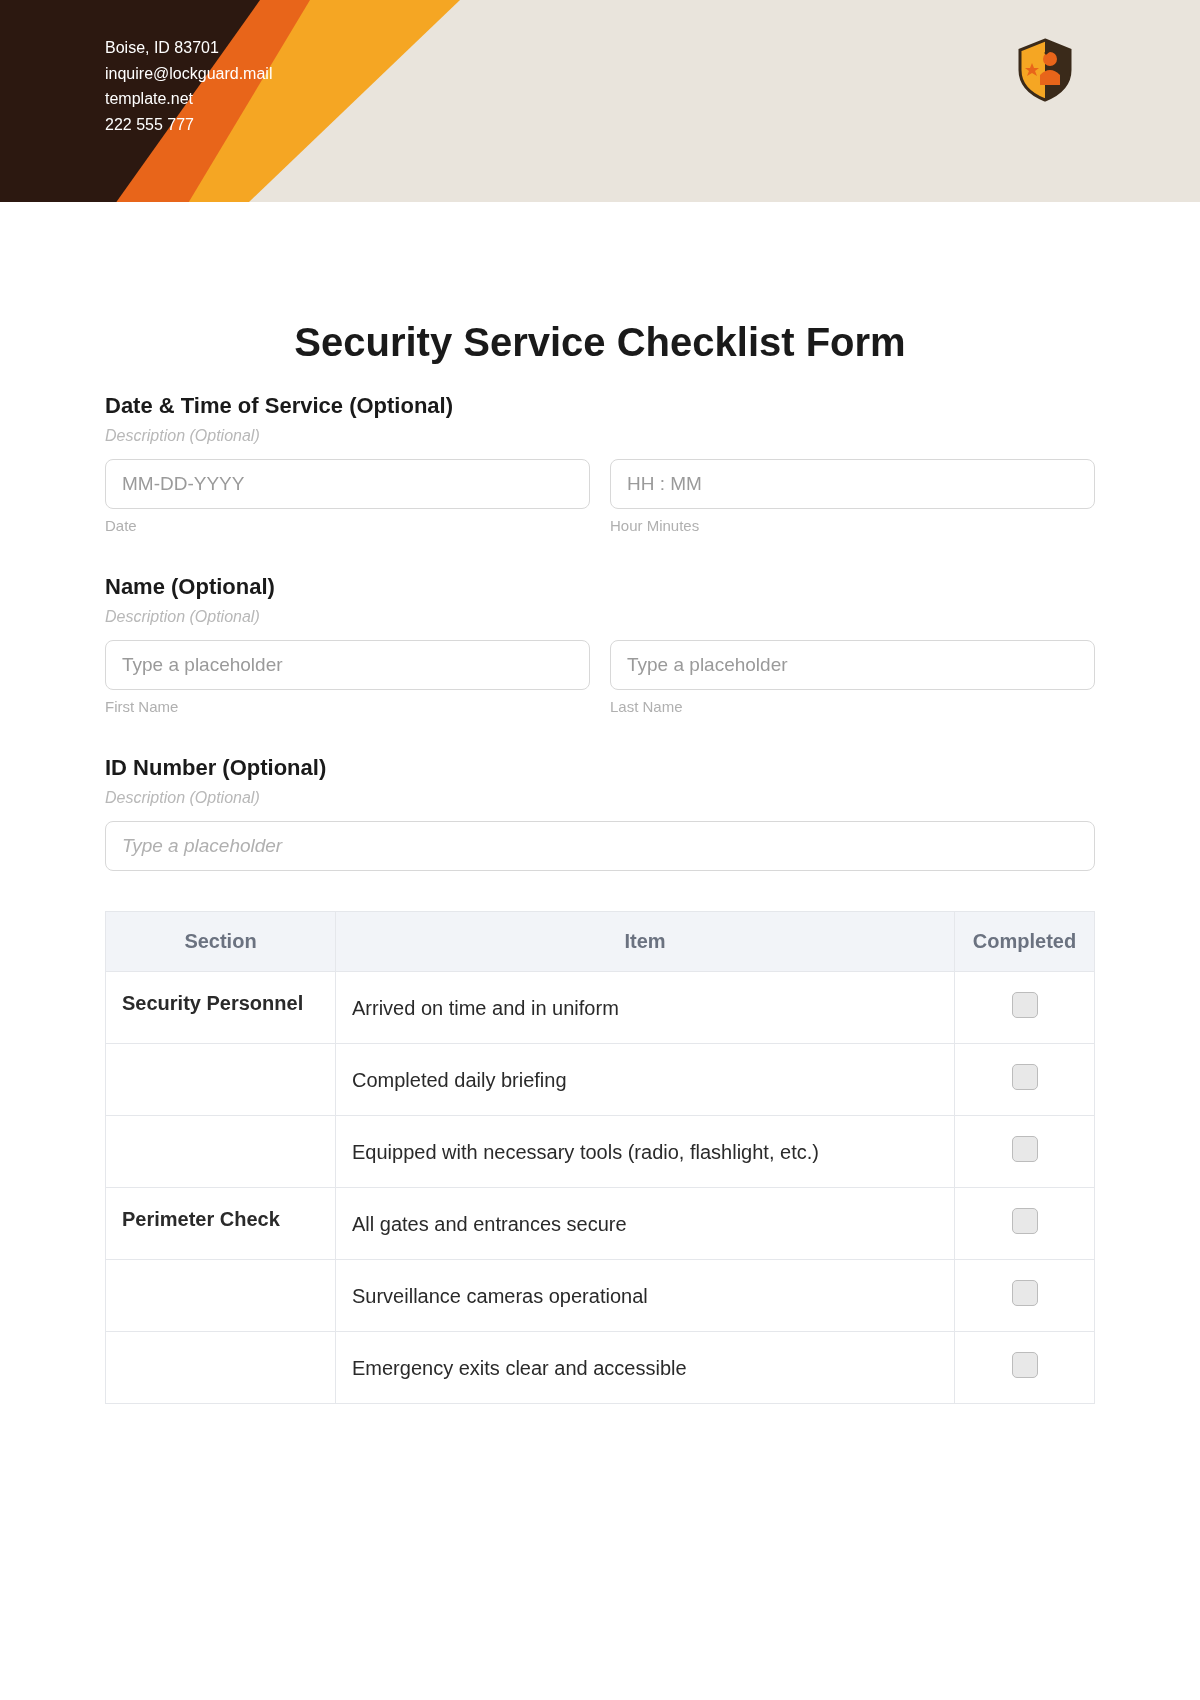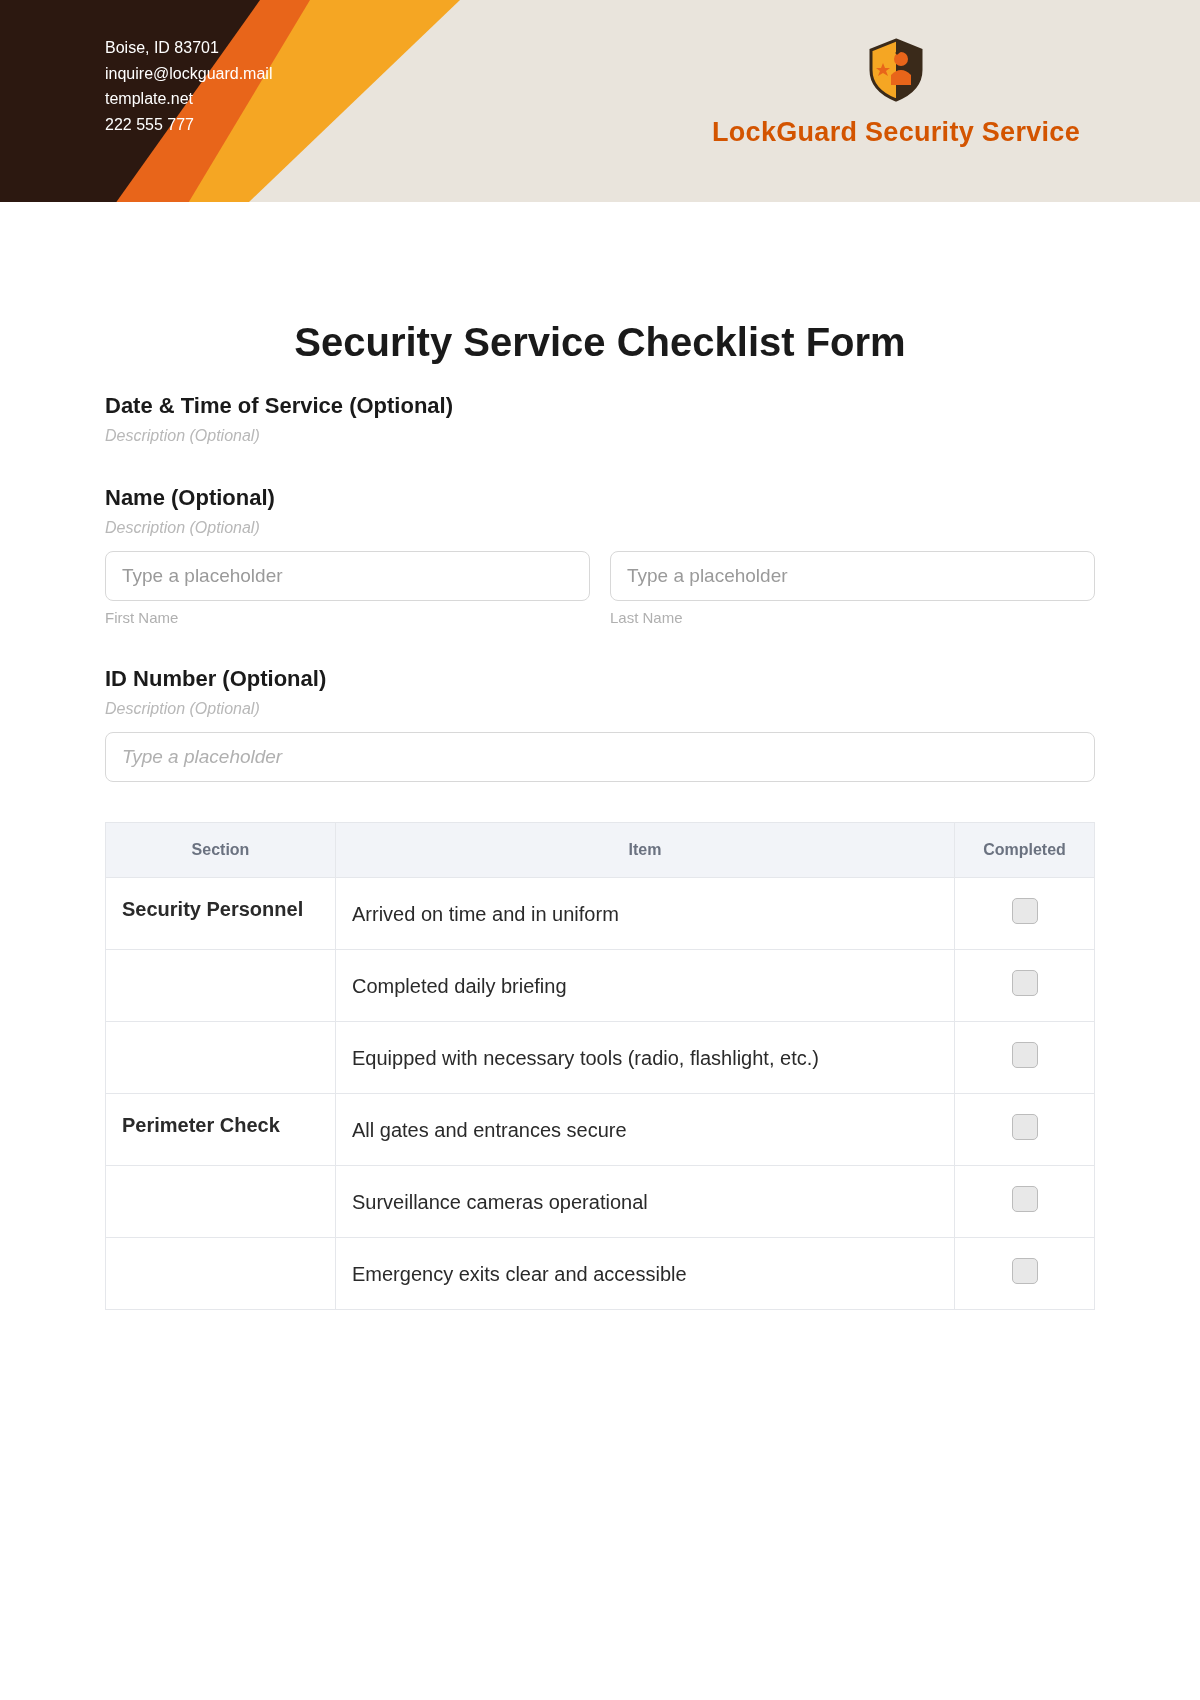--- a/index.html
+++ b/index.html
@@ -111,21 +111,21 @@
     }
     .checklist-table {
       width: 100%;
       border-collapse: collapse;
       margin-top: 10px;
     }
     .checklist-table th {
       background: #f2f4f8;
       color: #6b7280;
       font-weight: 600;
-      font-size: 16px;
+      font-size: 20px;
       padding: 18px 16px;
       text-align: center;
       border: 1px solid #e5e7eb;
     }
     .checklist-table td {
       padding: 20px 16px;
       border: 1px solid #e5e7eb;
       font-size: 20px;
       color: #2a2a2a;
       vertical-align: middle;
@@ -166,30 +166,39 @@
     <div class="brand-logo">
       <svg width="70" height="70" viewBox="0 0 70 70">
         <path d="M35 5 L60 15 L60 35 Q60 55 35 65 Q10 55 10 35 L10 15 Z" fill="#f5a623" stroke="#3a2a1a" stroke-width="3"></path>
         <path d="M35 5 L60 15 L60 35 Q60 55 35 65 L35 5 Z" fill="#3a2a1a"></path>
         <circle cx="40" cy="24" r="7" fill="#e8651a"></circle>
         <path d="M36 18 Q40 13 46 17" stroke="#3a2a1a" stroke-width="3" fill="none" stroke-linecap="round"></path>
         <path d="M30 40 Q40 30 50 40 L50 50 L30 50 Z" fill="#e8651a"></path>
         <polygon points="22,28 24,33 29,33 25,36 27,41 22,38 17,41 19,36 15,33 20,33" fill="#e8651a"></polygon>
       </svg>
     </div>
-    <div class="brand-name">LockGuard Security Service</div>
   </div>
 </div>
 
 <div class="page-content">
   <h1 class="form-title">Security Service Checklist Form</h1>
 
   <div class="field-group">
     <div class="field-label">Date &amp; Time of Service (Optional)</div>
     <div class="field-description">Description (Optional)</div>
+    <div class="two-col">
+      <div class="col">
+        <input type="text" class="text-input" placeholder="MM-DD-YYYY" style="">
+        <div class="sub-label">Date</div>
+      </div>
+      <div class="col">
+        <input type="text" class="text-input" placeholder="HH : MM" style="">
+        <div class="sub-label">Hour Minutes</div>
+      </div>
+    </div>
   </div>
 
   <div class="field-group">
     <div class="field-label">Name (Optional)</div>
     <div class="field-description">Description (Optional)</div>
     <div class="two-col">
       <div class="col">
         <input type="text" class="text-input" placeholder="Type a placeholder" style="">
         <div class="sub-label">First Name</div>
       </div>

